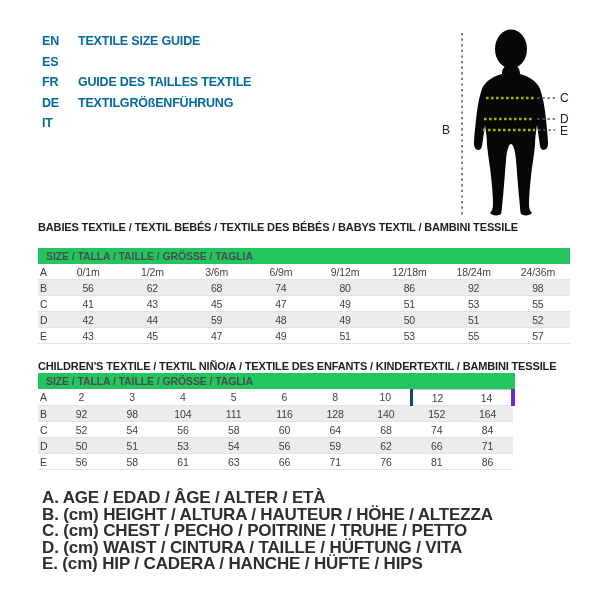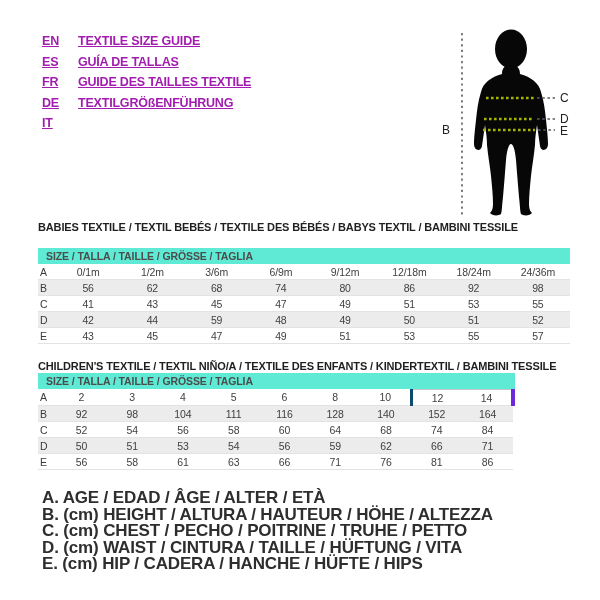--- a/index.html
+++ b/index.html
@@ -5,35 +5,35 @@
   html,body{margin:0;padding:0;}
   body{
     width:600px;height:600px;position:relative;background:#ffffff;
     font-family:"Liberation Sans", sans-serif;
     -webkit-font-smoothing:antialiased;
     overflow:hidden;
   }
   
   .lang-list{position:absolute;left:42px;top:31px;}
   .lang-row{display:flex;line-height:20.5px;font-size:12.5px;font-weight:600;
-    color:#a21caf;letter-spacing:-0.2px;text-decoration:underline;}
+    color:#0369a1;letter-spacing:-0.2px;}
   .lang-code{width:36px;flex:0 0 36px;}
   
   .figure-wrap{position:absolute;left:428px;top:8px;width:172px;height:215px;}
   .figure-wrap svg{display:block;}
   .figure-label{font-family:"Liberation Sans",sans-serif;font-size:12px;fill:#222;}
   
   .section{position:absolute;left:38px;}
   .babies-section{top:221px;width:532px;}
   .children-section{top:360px;width:477px;}
   .section-title{font-size:11px;font-weight:700;color:#1f1f1f;letter-spacing:-0.15px;
     height:13px;line-height:13px;white-space:nowrap;}
   .babies-section .section-title{margin-bottom:14px;}
   .children-section .section-title{}
-  .size-header-bar{background:#5eead4;height:16px;line-height:16px;font-size:10.5px;
+  .size-header-bar{background:#22c55e;height:16px;line-height:16px;font-size:10.5px;
     font-weight:600;color:#4c4c4c;padding-left:8px;letter-spacing:-0.1px;}
   table.size-table{border-collapse:collapse;width:100%;table-layout:fixed;}
   table.size-table td{height:15px;padding:0;font-size:10.5px;color:#414141;
     text-align:center;border-bottom:1px solid #e3e3e3;letter-spacing:-0.1px;
     white-space:nowrap;overflow:hidden;}
   table.size-table td.rowlabel{width:16px;text-align:left;padding-left:2px;color:#3a3a3a;}
   table.size-table tr:nth-child(even) td{background:#ececec;}
   td.boxed{border-top:1px solid #c6c6c6;border-bottom:1px solid #c6c6c6;background:#fff;}
   td.boxed-first{border-left:3px solid #0c4a6e;}
   td.boxed-last{border-right:4px solid #6d28d9;}
@@ -45,21 +45,20 @@
 </head>
 <body>
 
 <div class="lang-list">
     <div class="lang-row">
       <span class="lang-code">EN</span>
       <span>TEXTILE SIZE GUIDE</span>
     </div>
     <div class="lang-row">
       <span class="lang-code">ES</span>
-      <span>GUÍA DE TALLAS</span>
     </div>
     <div class="lang-row">
       <span class="lang-code">FR</span>
       <span>GUIDE DES TAILLES TEXTILE</span>
     </div>
     <div class="lang-row">
       <span class="lang-code">DE</span>
       <span>TEXTILGRÖßENFÜHRUNG</span>
     </div>
     <div class="lang-row">

